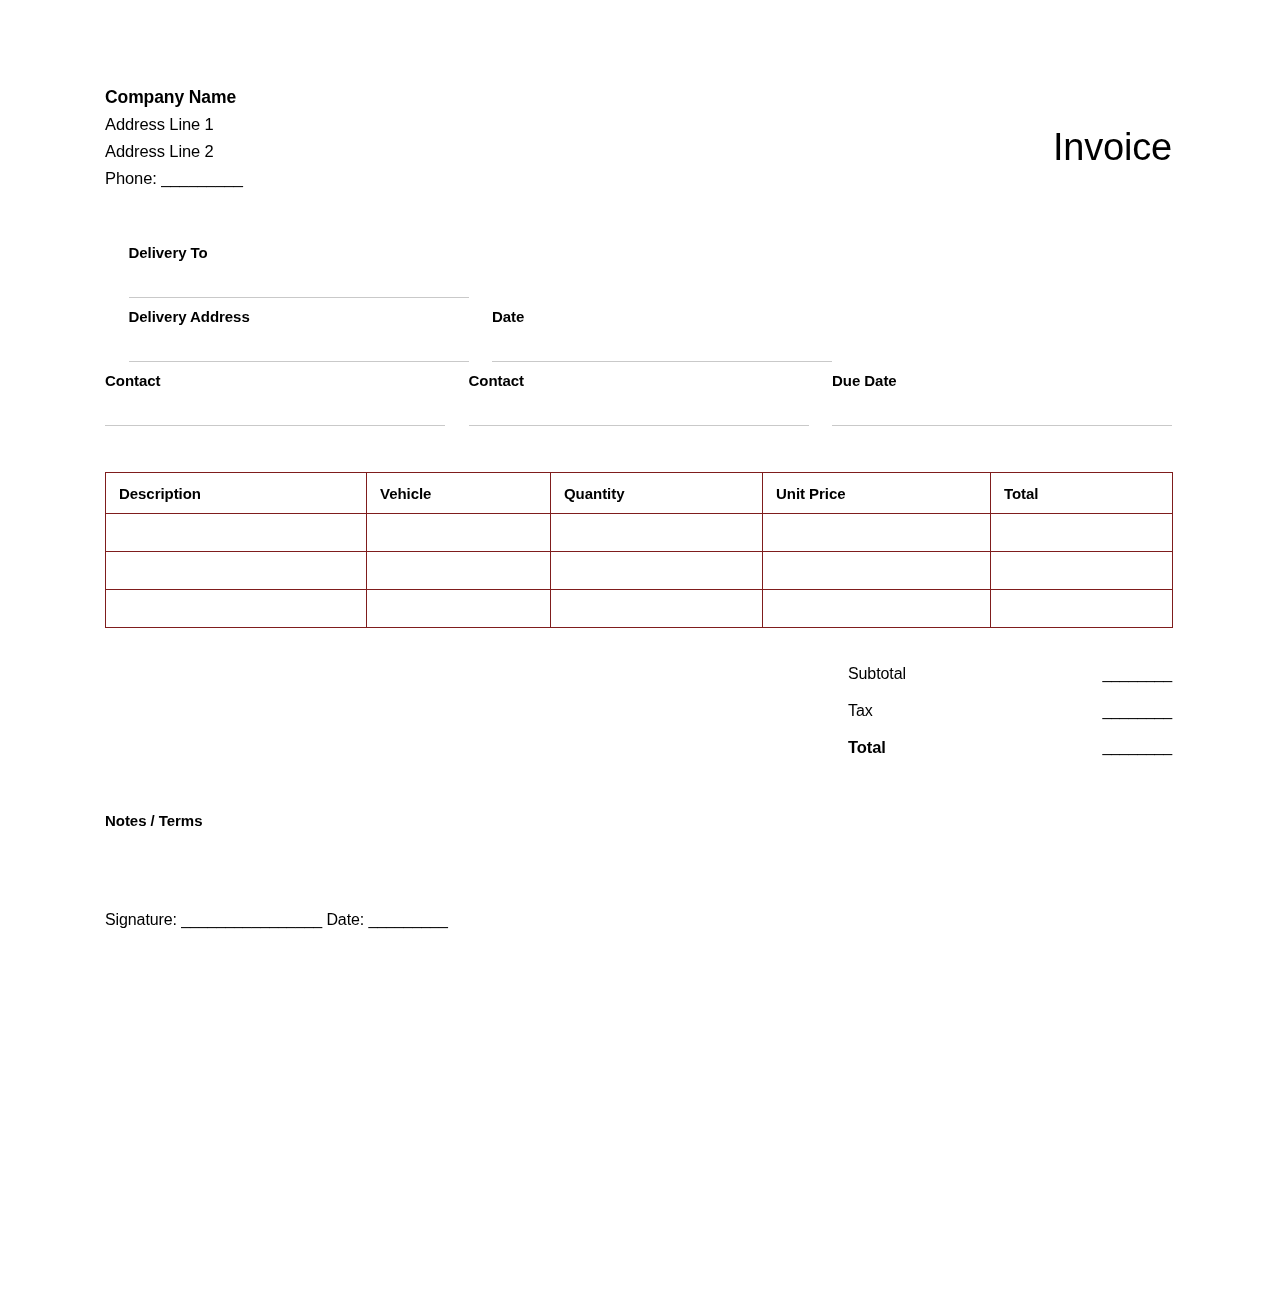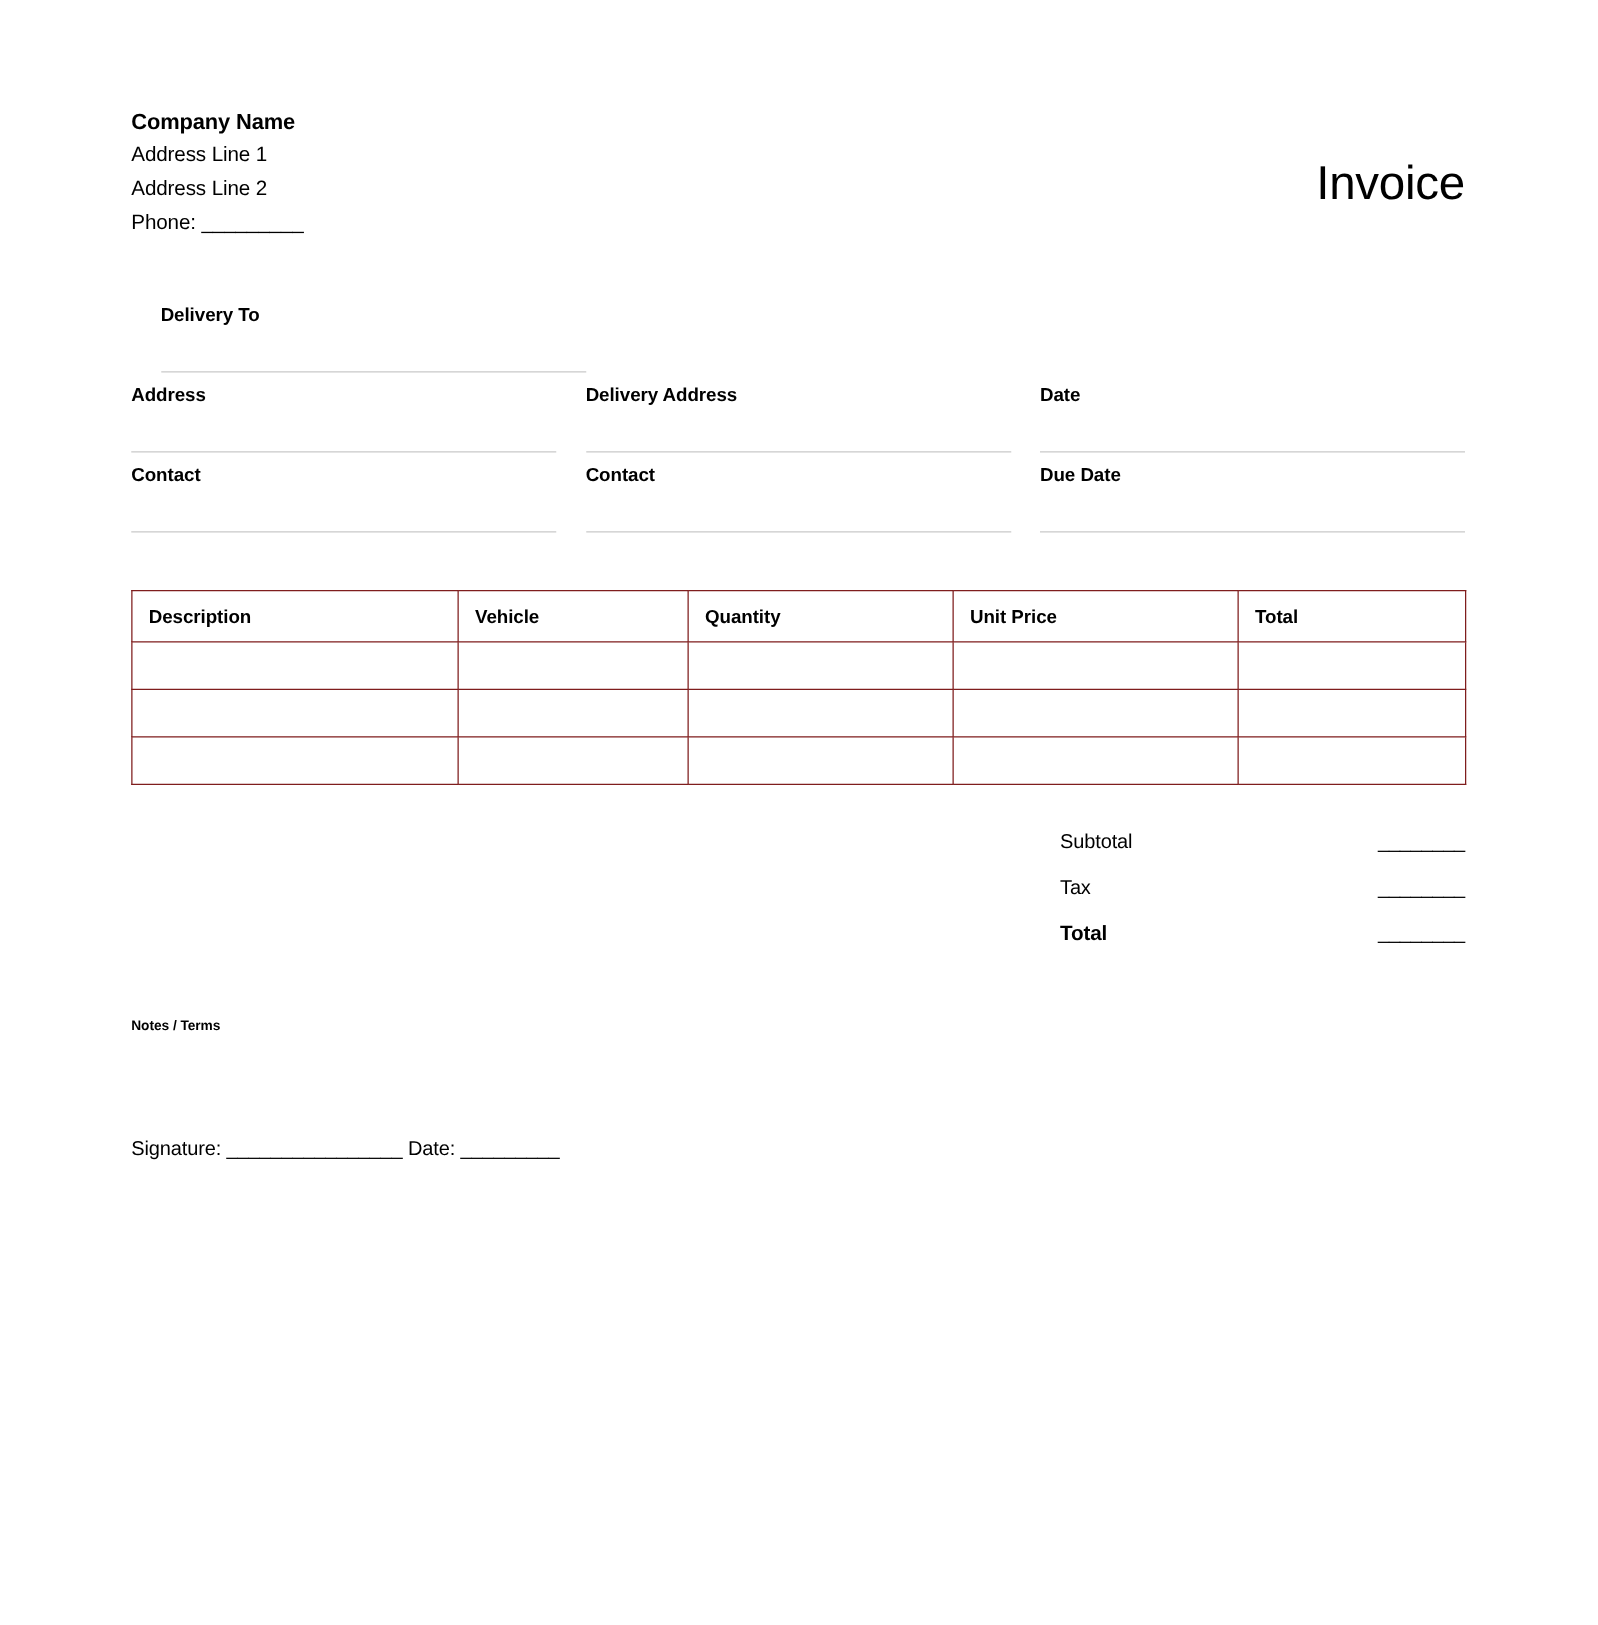--- a/index.html
+++ b/index.html
@@ -173,21 +173,21 @@
     letter-spacing: -0.2px;
     white-space: pre;
     text-align: center;
   }
 
   
   .notes-heading {
     position: absolute;
     left: 0;
     top: 811px;
-    font-size: 11px;
+    font-size: 15px;
     font-weight: bold;
     letter-spacing: -0.05px;
     line-height: 20px;
     white-space: nowrap;
   }
   .notes-area {
     position: absolute;
     left: 0;
     top: 838px;
     width: 1067px;
@@ -224,24 +224,20 @@
     <div class="field-row">
       <div class="field-gap"></div>
       <div class="field-cell">
         <span class="field-label">Delivery To</span>
         <span class="field-rule"></span>
       </div>
       <div class="field-gap"></div>
     </div>
 
     <div class="field-row">
-      <div class="field-cell">
-        <span class="field-label">Address</span>
-        <span class="field-rule"></span>
-      </div>
       <div class="field-gap"></div>
       <div class="field-cell">
         <span class="field-label">Delivery Address</span>
         <span class="field-rule"></span>
       </div>
       <div class="field-gap"></div>
       <div class="field-cell">
         <span class="field-label">Date</span>
         <span class="field-rule"></span>
       </div>

